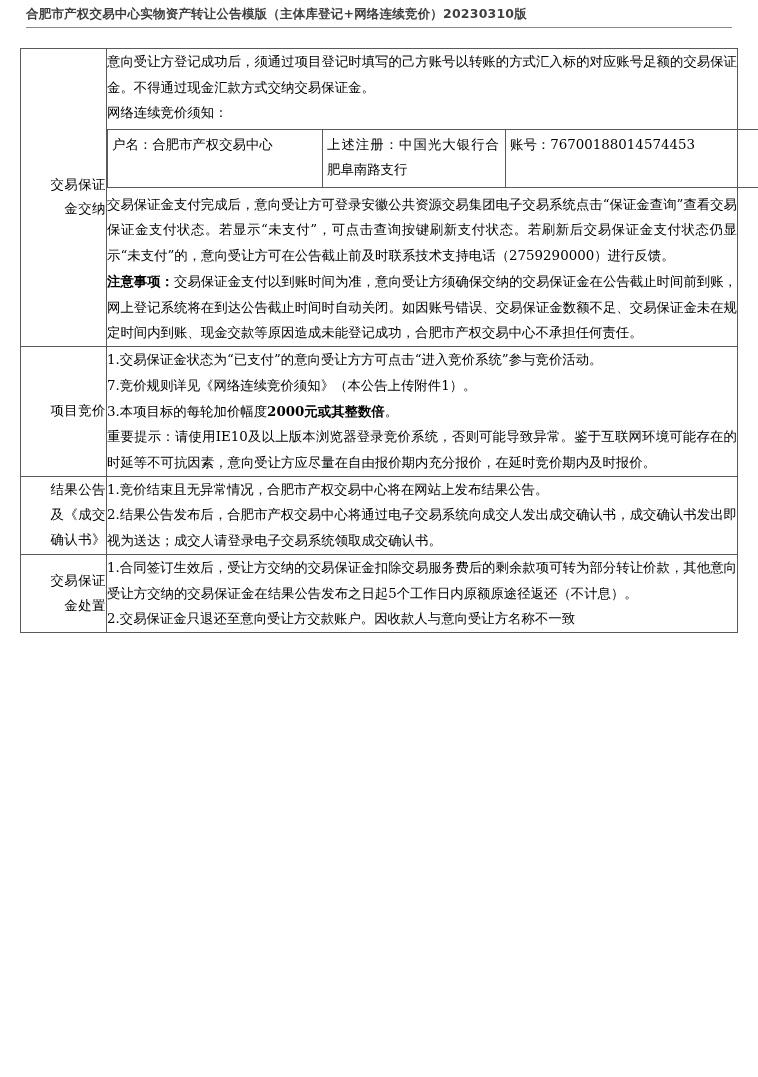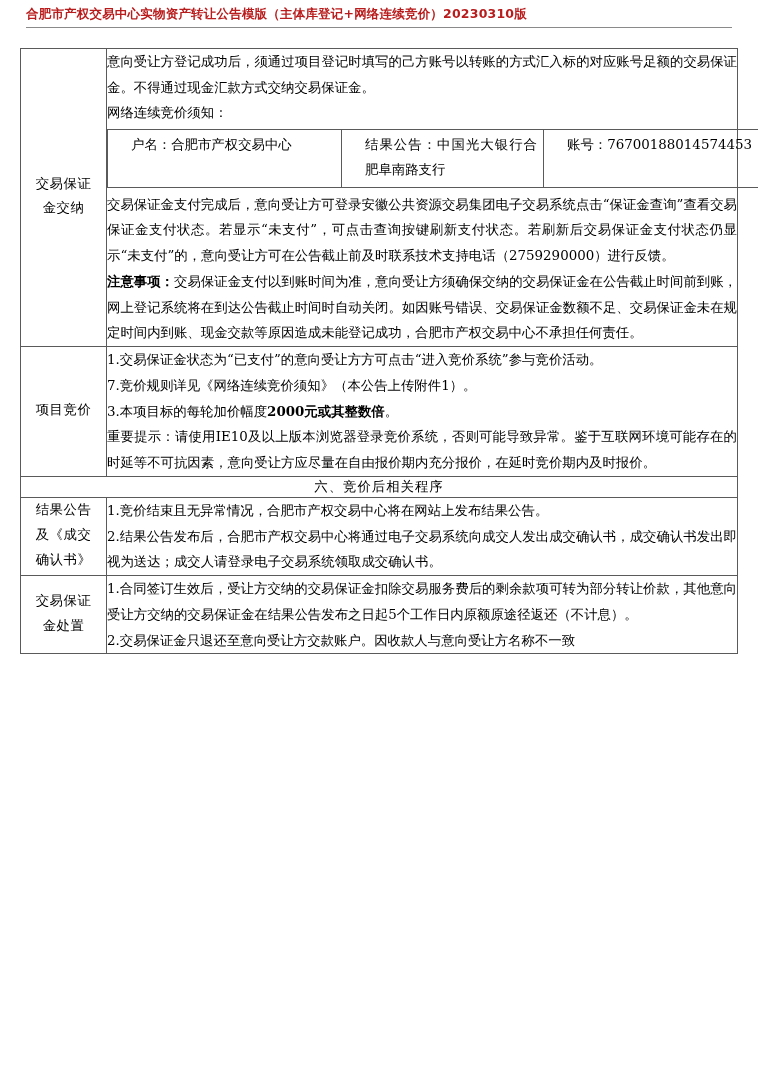--- a/index.html
+++ b/index.html
@@ -21,21 +21,21 @@
     height: 1077px;
     box-sizing: border-box;
     padding: 0;
   }
 
   
   .doc-header {
     padding: 6px 0 0 26px;
     font-size: 12.5px;
     line-height: 1.35;
-    color: #b91c1c;
+    color: #404040;
     font-family: "DejaVu Sans", "Liberation Sans", sans-serif;
     font-weight: bold;
     letter-spacing: 0.2px;
     white-space: nowrap;
   }
   .header-rule {
     margin: 4px 26px 0 26px;
     border-bottom: 1px solid #8a8a8a;
     height: 0;
   }
@@ -52,26 +52,25 @@
     table-layout: fixed;
     font-size: 13.4px;
   }
   table.main > tbody > tr > td {
     border: 1px solid #5a5a5a;
     vertical-align: middle;
     padding: 0;
   }
   td.label-cell {
     width: 85px;
-    text-align: center;
+    text-align: right;
     vertical-align: middle;
     line-height: 1.85;
     padding: 2px 4px;
     letter-spacing: 0.5px;
-    font-family: Liberation Mono, monospace;
   }
   td.body-cell {
     padding: 5px 8px 6px 9px;
     vertical-align: top;
     line-height: 1.92;
     text-align: justify;
     text-justify: inter-ideograph;
   }
   td.full-cell {
     padding: 5px 6px 6px 6px;
@@ -92,21 +91,21 @@
   
   table.bank {
     border-collapse: collapse;
     table-layout: fixed;
     width: 638px;
     margin: 3px 0 4px 0;
     font-size: 13.4px;
   }
   table.bank td {
     border: 1px solid #5a5a5a;
-    padding: 3px 6px 4px 23px;
+    padding: 3px 6px 4px 4px;
     line-height: 1.85;
     vertical-align: top;
   }
   td.bank-name  { width: 204px; }
   td.bank-bank  { width: 172px; }
   td.bank-acct  { width: 258px; vertical-align: middle; }
 
   .num { font-family: "DejaVu Serif", "Liberation Serif", serif; }
 </style>
 </head>
@@ -127,21 +126,21 @@
             <div>金交纳</div>
           </td>
           <td class="body-cell">
             <p class="para">意向受让方登记成功后，须通过项目登记时填写的己方账号以转账的方式汇入标的对应账号足额的交易保证金。不得通过现金汇款方式交纳交易保证金。</p>
             <p class="para">网络连续竞价须知：</p>
 
             <table class="bank">
               <tbody>
                 <tr>
                   <td class="bank-name"><span>户名：</span><span>合肥市产权交易中心</span></td>
-                  <td class="bank-bank"><span>结果公告：</span><span>中国光大银行合肥阜南路支行</span></td>
+                  <td class="bank-bank"><span>上述注册：</span><span>中国光大银行合肥阜南路支行</span></td>
                   <td class="bank-acct"><span>账号：</span><span class="num">76700188014574453</span></td>
                 </tr>
               </tbody>
             </table>
 
             <p class="para">交易保证金支付完成后，意向受让方可登录安徽公共资源交易集团电子交易系统点击“保证金查询”查看交易保证金支付状态。若显示“未支付”，可点击查询按键刷新支付状态。若刷新后交易保证金支付状态仍显示“未支付”的，意向受让方可在公告截止前及时联系技术支持电话（2759290000）进行反馈。</p>
             <p class="para"><span class="b">注意事项：</span><span>交易保证金支付以到账时间为准，意向受让方须确保交纳的交易保证金在公告截止时间前到账，网上登记系统将在到达公告截止时间时自动关闭。如因账号错误、交易保证金数额不足、交易保证金未在规定时间内到账、现金交款等原因造成未能登记成功，合肥市产权交易中心不承担任何责任。</span></p>
           </td>
         </tr>
 
@@ -151,23 +150,20 @@
           </td>
           <td class="body-cell">
             <p class="para">1.交易保证金状态为“已支付”的意向受让方方可点击“进入竞价系统”参与竞价活动。</p>
             <p class="para">7.竞价规则详见《网络连续竞价须知》（本公告上传附件1）。</p>
             <p class="para"><span>3.本项目标的每轮加价幅度</span><span class="b">2000元或其整数倍</span><span>。</span></p>
             <p class="para">重要提示：请使用IE10及以上版本浏览器登录竞价系统，否则可能导致异常。鉴于互联网环境可能存在的时延等不可抗因素，意向受让方应尽量在自由报价期内充分报价，在延时竞价期内及时报价。</p>
           </td>
         </tr>
 
 
-        <tr>
-          <td class="section-head" colspan="2">六、竞价后相关程序</td>
-        </tr>
 
         <tr>
           <td class="label-cell">
             <div>结果公告</div>
             <div>及《成交</div>
             <div>确认书》</div>
           </td>
           <td class="body-cell">
             <p class="para">1.竞价结束且无异常情况，合肥市产权交易中心将在网站上发布结果公告。</p>
             <p class="para">2.结果公告发布后，合肥市产权交易中心将通过电子交易系统向成交人发出成交确认书，成交确认书发出即视为送达；成交人请登录电子交易系统领取成交确认书。</p>

